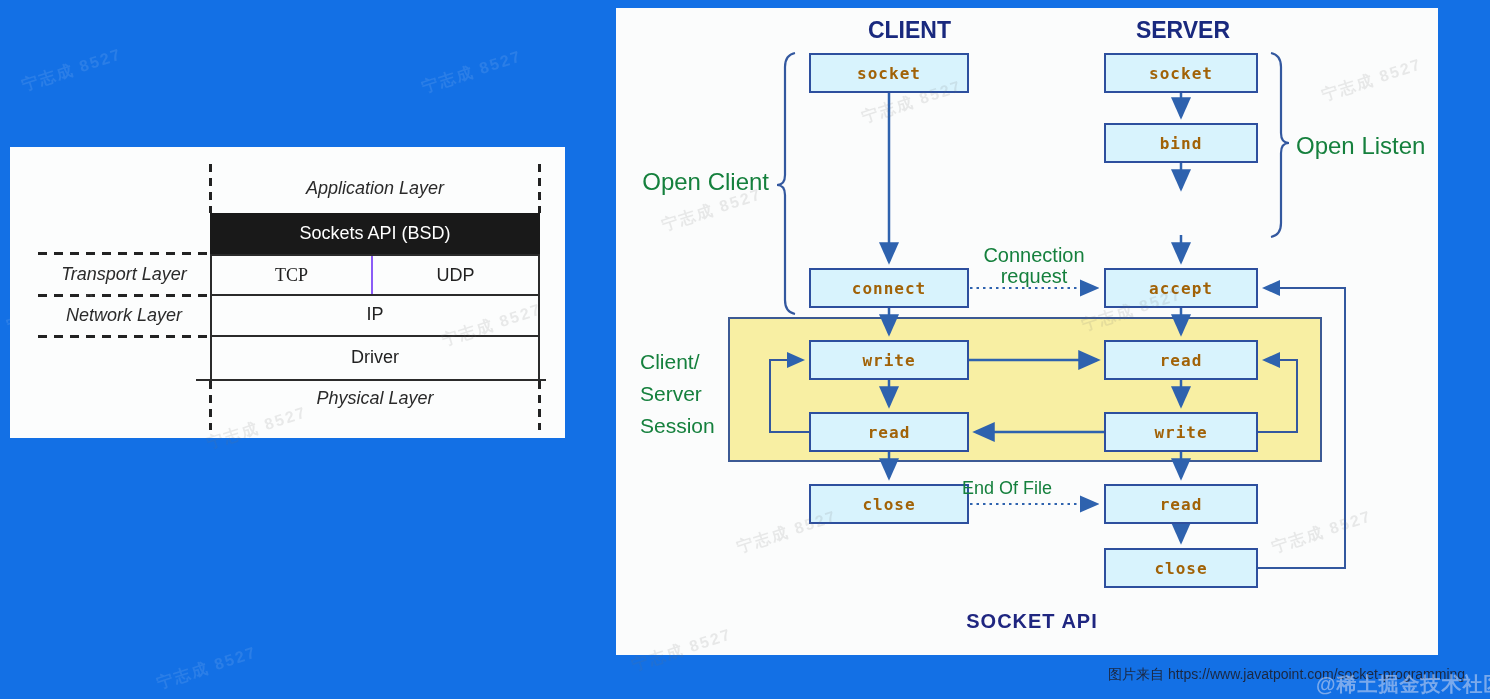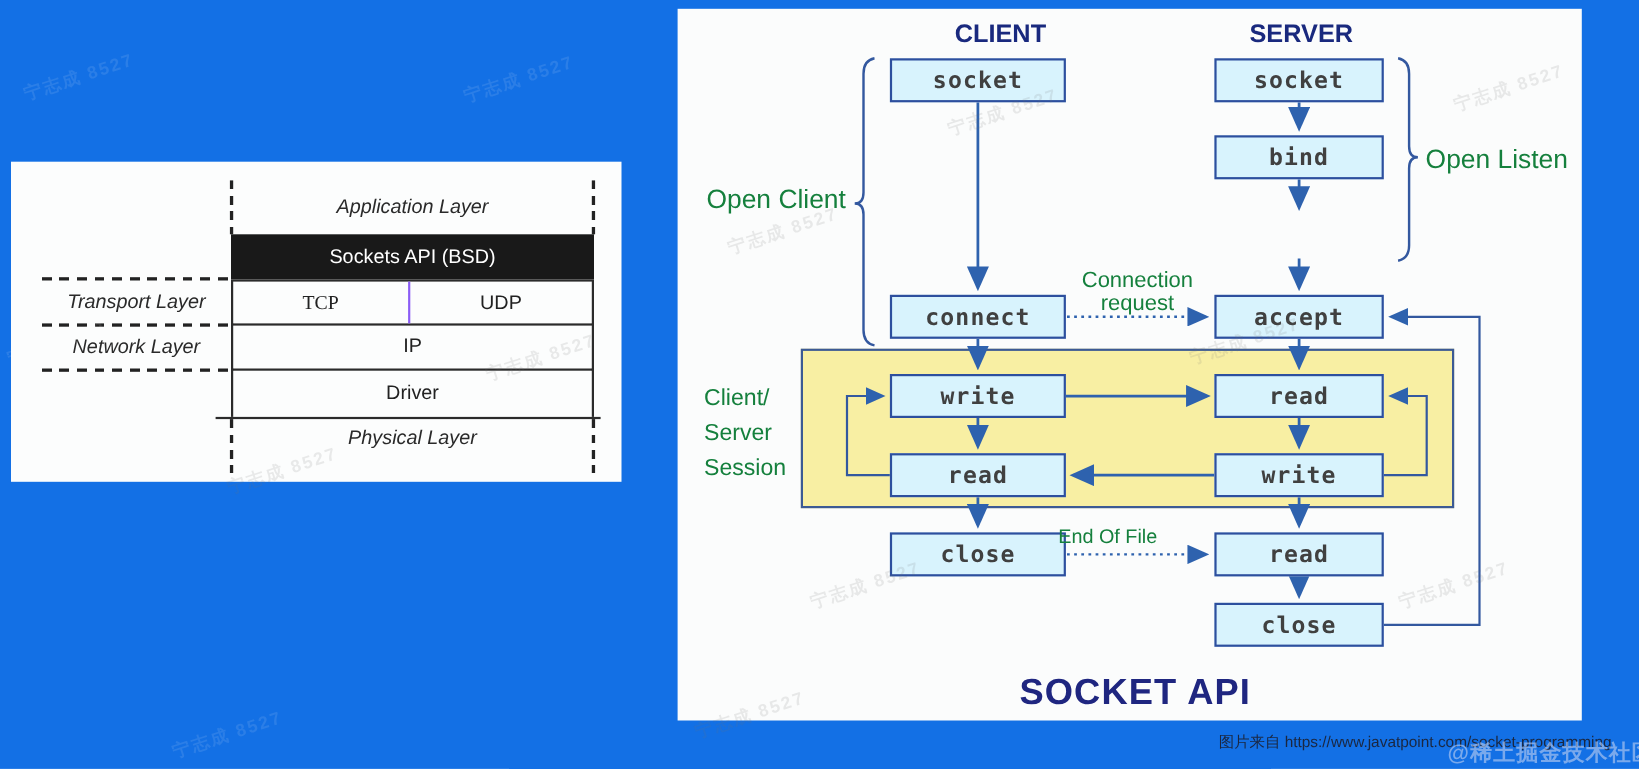--- a/index.html
+++ b/index.html
@@ -26,27 +26,27 @@
   .lp-dashh{position:absolute;height:3px;
     background:repeating-linear-gradient(90deg,#222 0 9px,transparent 9px 16px);}
   .lp-line{position:absolute;height:2px;background:#2b2b2b;}
   
   .right-panel{position:absolute;left:616px;top:8px;width:822px;height:647px;background:#fbfcfc;}
   .session-bg{position:absolute;left:112px;top:309px;width:594px;height:145px;
     background:#f8efa3;border:2px solid #3c5a94;box-sizing:border-box;}
   .flow-svg{position:absolute;left:0;top:0;}
   .node{position:absolute;width:160px;height:40px;background:#d8f3fd;border:2.5px solid #2d4f9e;
     box-sizing:border-box;display:flex;align-items:center;justify-content:center;
-    font-family:"DejaVu Sans Mono",monospace;font-weight:bold;font-size:21px;color:#404040;
+    font-family:"DejaVu Sans Mono",monospace;font-weight:bold;font-size:16px;color:#a16207;
     letter-spacing:1px;}
   .col-client{left:193px;}
   .col-server{left:488px;width:154px;}
   .hdr{position:absolute;font-weight:bold;font-size:23px;color:#19297e;text-align:center;width:120px;}
   .lbl{position:absolute;font-weight:normal;color:#15803d;}
-  .title{position:absolute;font-weight:bold;font-size:33px;color:#1f2680;text-align:center;
+  .title{position:absolute;font-weight:bold;font-size:20px;color:#1f2680;text-align:center;
     letter-spacing:1px;}
   
   .caption{position:absolute;left:1108px;top:666px;font-size:14px;color:#1b2740;}
   .corner-wm{position:absolute;left:1316px;top:671px;font-size:20px;font-weight:bold;
     color:rgba(186,205,240,0.62);letter-spacing:1px;white-space:nowrap;}
   .wm{position:absolute;font-size:16px;font-weight:bold;letter-spacing:2px;white-space:nowrap;
     transform:rotate(-18deg);pointer-events:none;}
   .wm-gray{color:rgba(110,110,110,0.14);}
   .wm-white{color:rgba(255,255,255,0.10);}
 </style>

